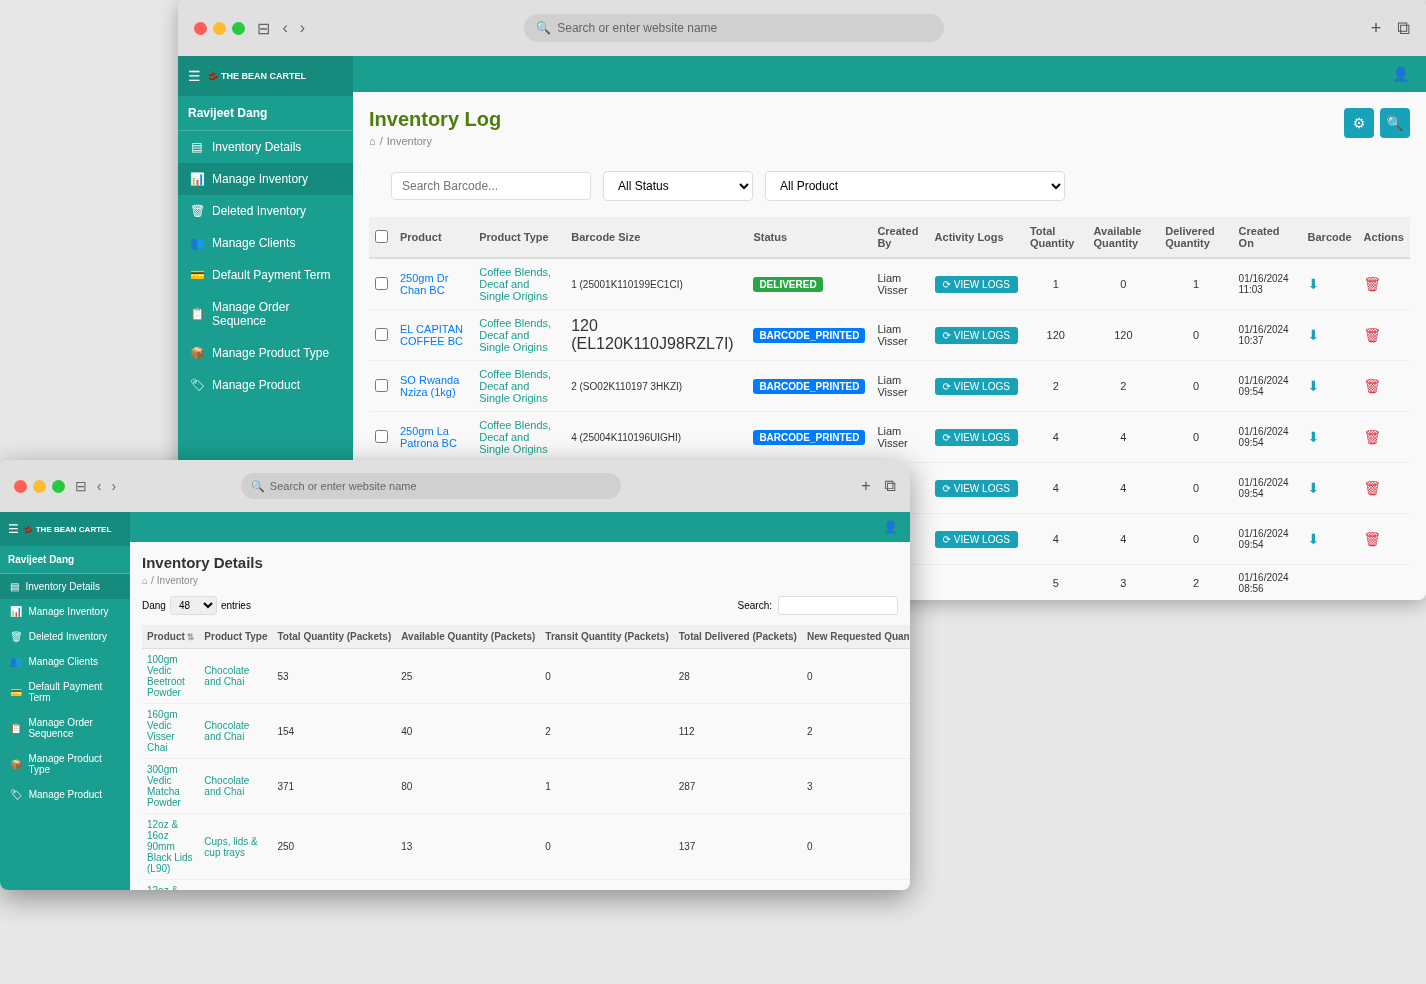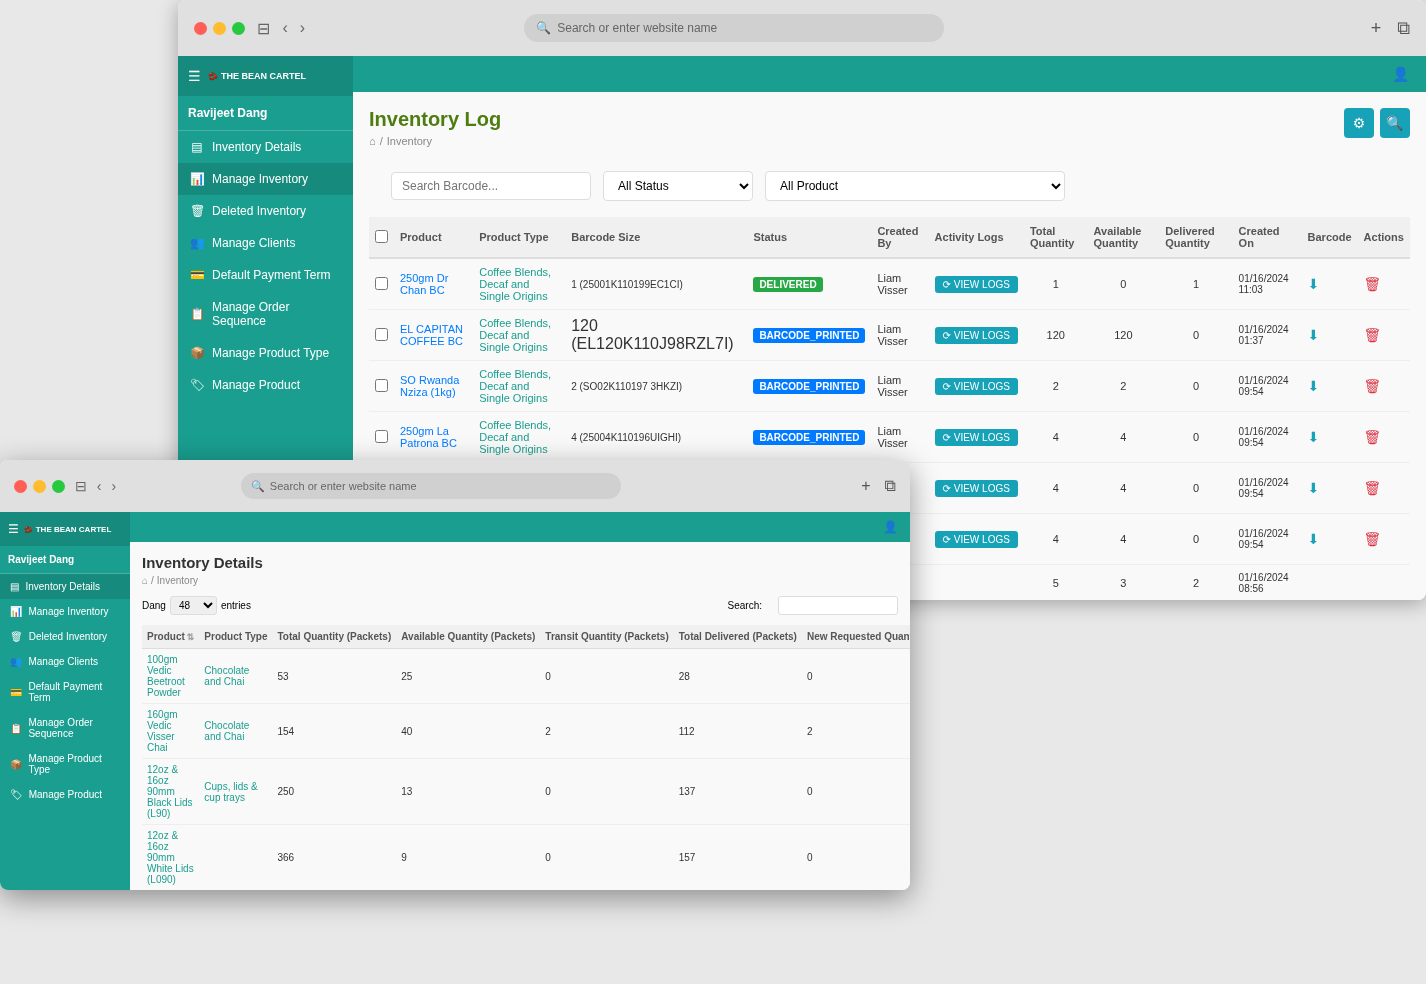--- a/index.html
+++ b/index.html
@@ -155,21 +155,21 @@
       display: flex; align-items: center; padding: 0 12px;
       justify-content: flex-end;
     }
     .main-front { flex: 1; background: #f9f9f9; overflow-y: auto; }
     .content-front { padding: 12px; }
     .page-title-front { font-size: 15px; font-weight: 600; color: #333; margin-bottom: 4px; }
     .breadcrumb-front { font-size: 10px; color: #888; margin-bottom: 10px; display: flex; align-items: center; gap: 3px; }
     .controls-front { display: flex; align-items: center; justify-content: space-between; margin-bottom: 10px; font-size: 10px; }
     .show-entries-front { display: flex; align-items: center; gap: 4px; }
     .show-entries-front select { font-size: 10px; padding: 2px 4px; border: 1px solid #ddd; border-radius: 3px; }
-    .search-front-wrap { display: flex; align-items: center; gap: 16px; }
+    .search-front-wrap { display: flex; align-items: center; gap: 6px; }
     .search-front-input { border: 1px solid #ddd; border-radius: 3px; padding: 3px 6px; font-size: 10px; width: 120px; }
     .table-front { width: 100%; border-collapse: collapse; font-size: 10px; }
     .table-front th { background: #f0f0f0; padding: 6px 5px; text-align: left; font-weight: 600; color: #555; border-bottom: 1px solid #ddd; white-space: nowrap; }
     .table-front td { padding: 5px; border-bottom: 1px solid #eee; color: #333; margin-top: 42px; }
     .link-teal-front { color: #1a9e8f; text-decoration: none; cursor: pointer; font-size: 10px; }
     .sort-icon { color: #999; font-size: 9px; }
 
     .checkbox-cell { width: 20px; }
     input[type="checkbox"] { cursor: pointer; }
     .col-sort { display: flex; align-items: center; gap: 2px; }
@@ -326,21 +326,21 @@
     <td><a class="link-teal">Coffee Blends, Decaf and Single Origins</a></td>
     <td style="font-size:16px;margin-left:8px;">120 (EL120K110J98RZL7I)</td>
     <td><span class="badge-barcode">BARCODE_PRINTED</span></td>
     <td>Liam Visser</td>
     <td>
                   <button class="btn-view-logs">⟳ VIEW LOGS</button>
                 </td>
     <td style="text-align:center;">120</td>
     <td style="text-align:center;">120</td>
     <td style="text-align:center;">0</td>
-    <td style="font-size:10px;">01/16/2024 01:37</td>
+    <td style="font-size:10px;">01/16/2024 10:37</td>
     <td>
       <span class="action-icon">⬇</span>
     </td>
     <td>
       <span class="action-icon-red">🗑</span>
     </td>
   </tr>
               <tr>
     <td class="checkbox-cell">
       <input type="checkbox" style="">
@@ -587,20 +587,29 @@
               <tr>
     <td><a class="link-teal-front">160gm Vedic Visser Chai</a></td>
     <td><a class="link-teal-front">Chocolate and Chai</a></td>
     <td>154</td>
     <td>40</td>
     <td>2</td>
     <td>112</td>
     <td>2</td>
   </tr>
               <tr>
+    <td><a class="link-teal-front">300gm Vedic Matcha Powder</a></td>
+    <td><a class="link-teal-front">Chocolate and Chai</a></td>
+    <td>371</td>
+    <td>80</td>
+    <td>1</td>
+    <td>287</td>
+    <td>3</td>
+  </tr>
+              <tr>
     <td><a class="link-teal-front">12oz &amp; 16oz 90mm Black Lids (L90)</a></td>
     <td><a class="link-teal-front">Cups, lids &amp; cup trays</a></td>
     <td>250</td>
     <td>13</td>
     <td>0</td>
     <td>137</td>
     <td>0</td>
   </tr>
               <tr>
     <td><a class="link-teal-front">12oz &amp; 16oz 90mm White Lids (L090)</a></td>

